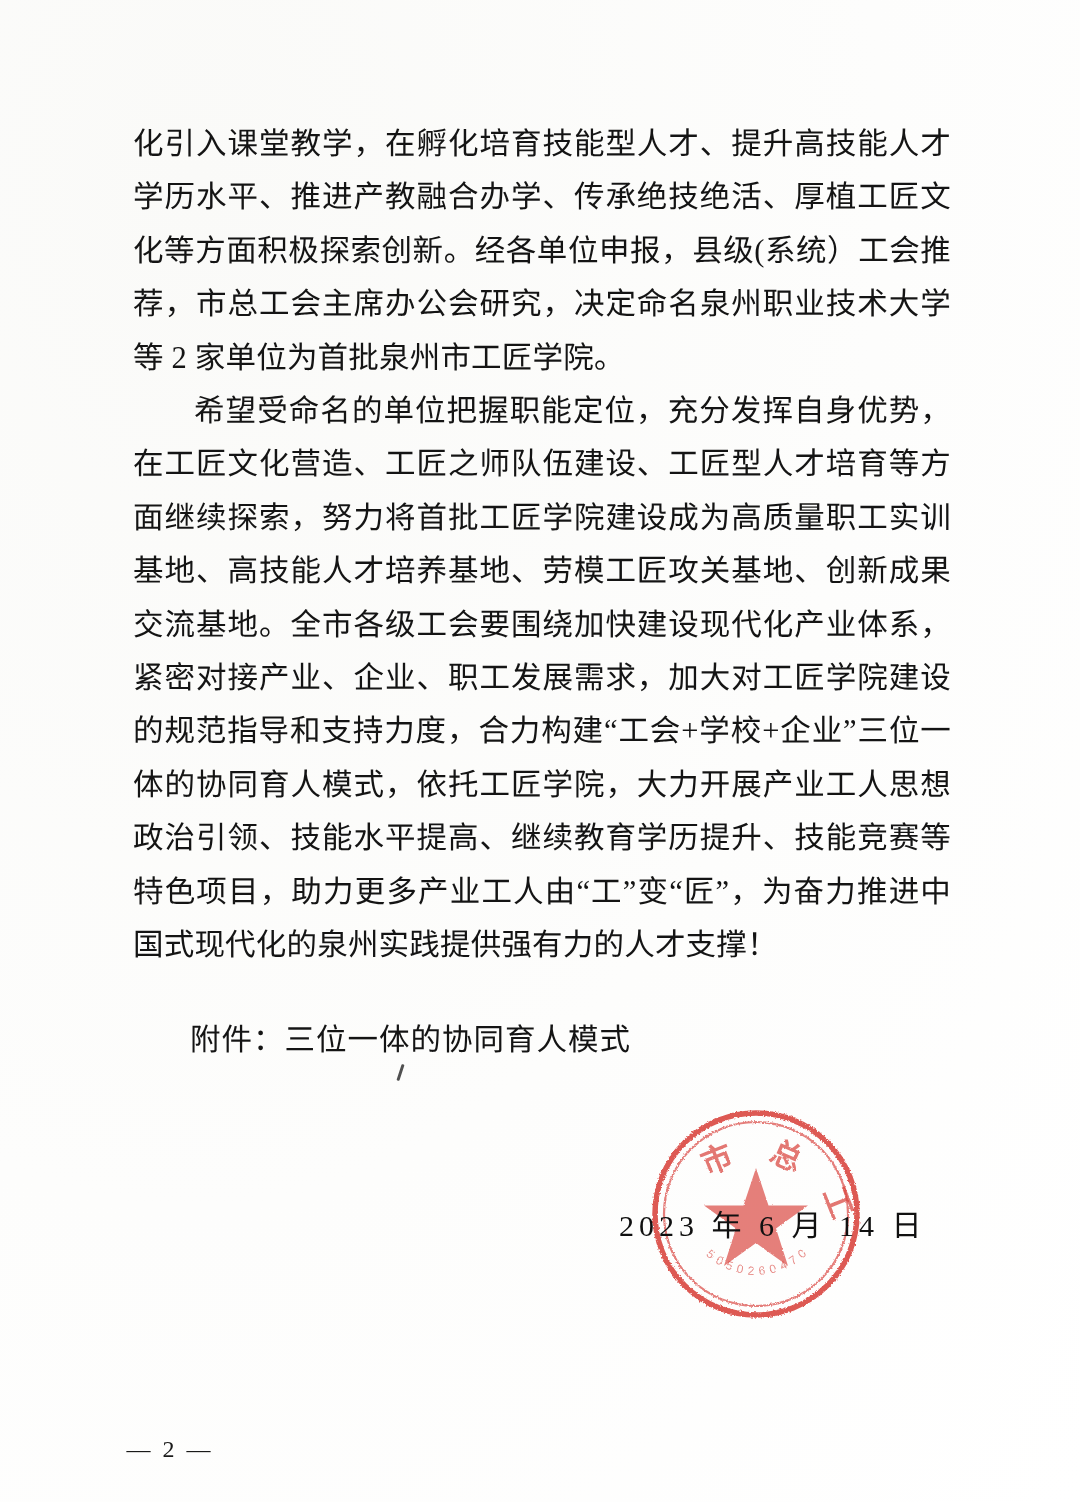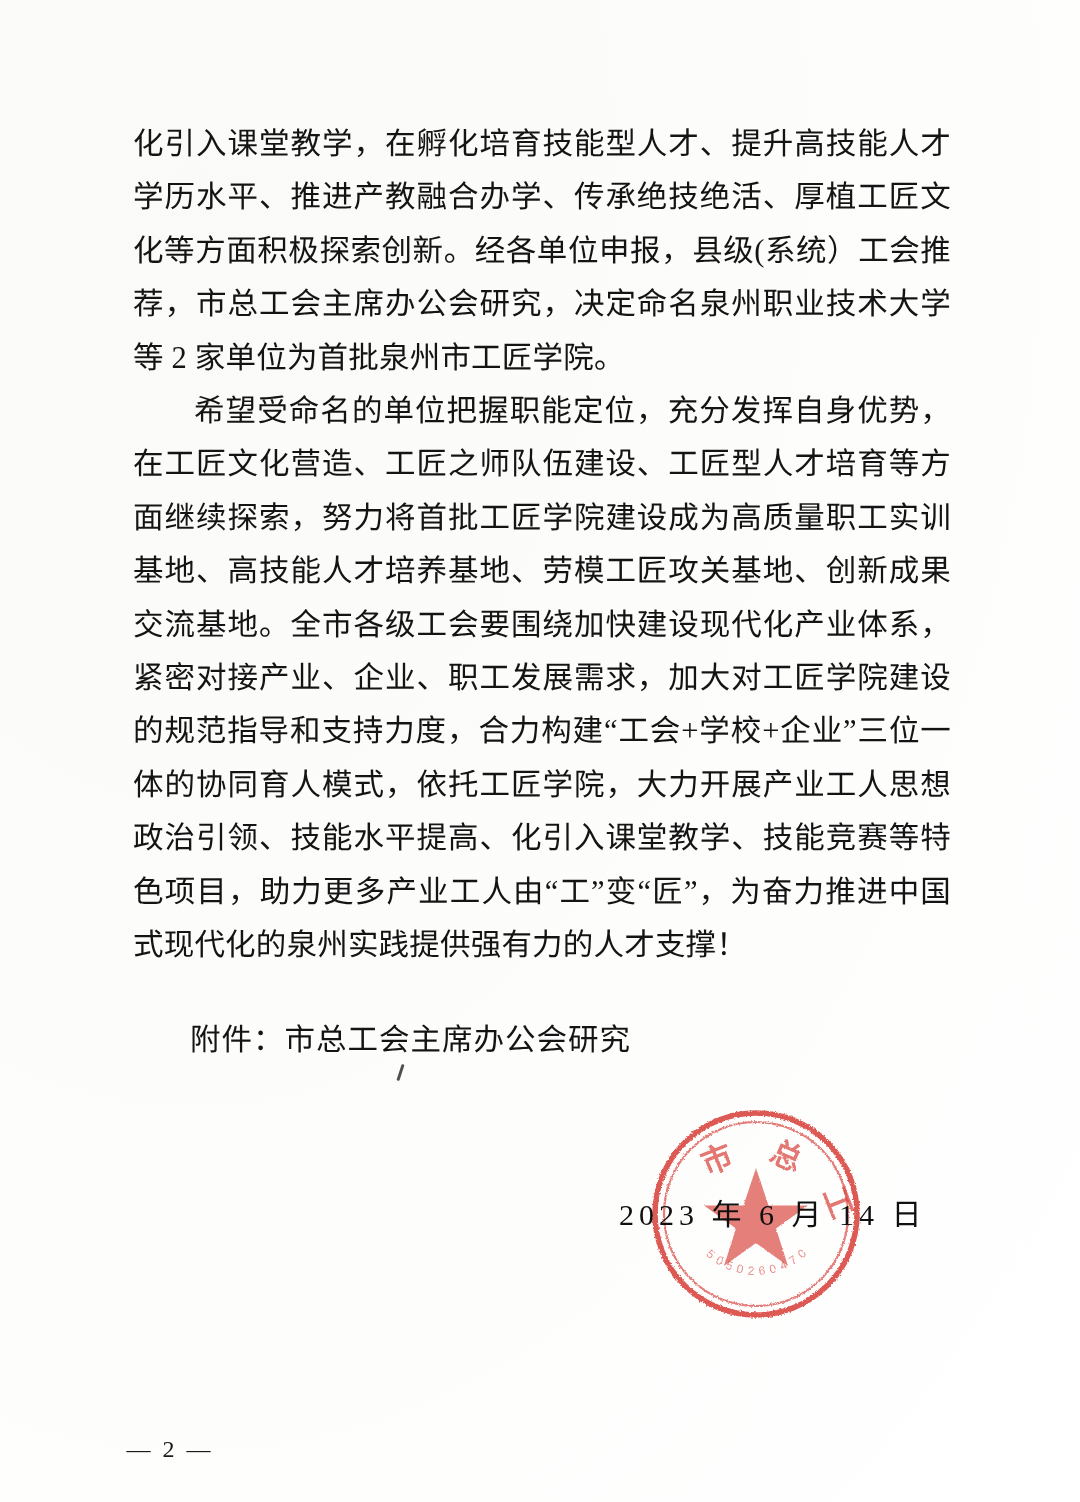--- a/index.html
+++ b/index.html
@@ -101,21 +101,21 @@
   }
   .sign-org {
     font-size: 31px;
     line-height: 44px;
     letter-spacing: 7px;
     white-space: nowrap;
   }
   .sign-date {
     font-size: 30px;
     line-height: 44px;
-    margin-top: 11px;
+    margin-top: 22px;
     letter-spacing: 5px;
     white-space: nowrap;
     font-family: "Liberation Serif", "DejaVu Serif", serif;
   }
 
   .page-number {
     position: absolute;
     left: 0;
     top: 1436px;
     width: 340px;
@@ -127,24 +127,24 @@
     font-family: "Liberation Serif", "DejaVu Serif", serif;
   }
 </style>
 </head>
 <body>
 
 <div class="page">
 
   <div class="body-text">
     <p class="para">化引入课堂教学，在孵化培育技能型人才、提升高技能人才学历水平、推进产教融合办学、传承绝技绝活、厚植工匠文化等方面积极探索创新。经各单位申报，县级(系统）工会推荐，市总工会主席办公会研究，决定命名泉州职业技术大学等 2 家单位为首批泉州市工匠学院。</p>
-    <p class="para indent">希望受命名的单位把握职能定位，充分发挥自身优势，在工匠文化营造、工匠之师队伍建设、工匠型人才培育等方面继续探索，努力将首批工匠学院建设成为高质量职工实训基地、高技能人才培养基地、劳模工匠攻关基地、创新成果交流基地。全市各级工会要围绕加快建设现代化产业体系，紧密对接产业、企业、职工发展需求，加大对工匠学院建设的规范指导和支持力度，合力构建“工会+学校+企业”三位一体的协同育人模式，依托工匠学院，大力开展产业工人思想政治引领、技能水平提高、化引入课堂教学、技能竞赛等特色项目，助力更多产业工人由“工”变“匠”，为奋力推进中国式现代化的泉州实践提供强有力的人才支撑！</p>
+    <p class="para indent">希望受命名的单位把握职能定位，充分发挥自身优势，在工匠文化营造、工匠之师队伍建设、工匠型人才培育等方面继续探索，努力将首批工匠学院建设成为高质量职工实训基地、高技能人才培养基地、劳模工匠攻关基地、创新成果交流基地。全市各级工会要围绕加快建设现代化产业体系，紧密对接产业、企业、职工发展需求，加大对工匠学院建设的规范指导和支持力度，合力构建“工会+学校+企业”三位一体的协同育人模式，依托工匠学院，大力开展产业工人思想政治引领、技能水平提高、继续教育学历提升、技能竞赛等特色项目，助力更多产业工人由“工”变“匠”，为奋力推进中国式现代化的泉州实践提供强有力的人才支撑！</p>
   </div>
 
-  <div class="attach">附件：市总工会主席办公会研究</div>
+  <div class="attach">附件：三位一体的协同育人模式</div>
 
   <div class="stray-mark"></div>
 
   <div class="seal">
     <svg viewBox="0 0 216 216" xmlns="http://www.w3.org/2000/svg">
       <defs>
         <path id="arcTop" d="M 30 118 A 80 80 0 0 1 186 118" fill="none"></path>
         <path id="arcBottom" d="M 36 112 A 74 74 0 0 0 180 112" fill="none"></path>
         <filter id="rough" x="-20%" y="-20%" width="140%" height="140%">
           <feTurbulence type="fractalNoise" baseFrequency="0.55" numOctaves="3" seed="7" result="noise"></feTurbulence>

